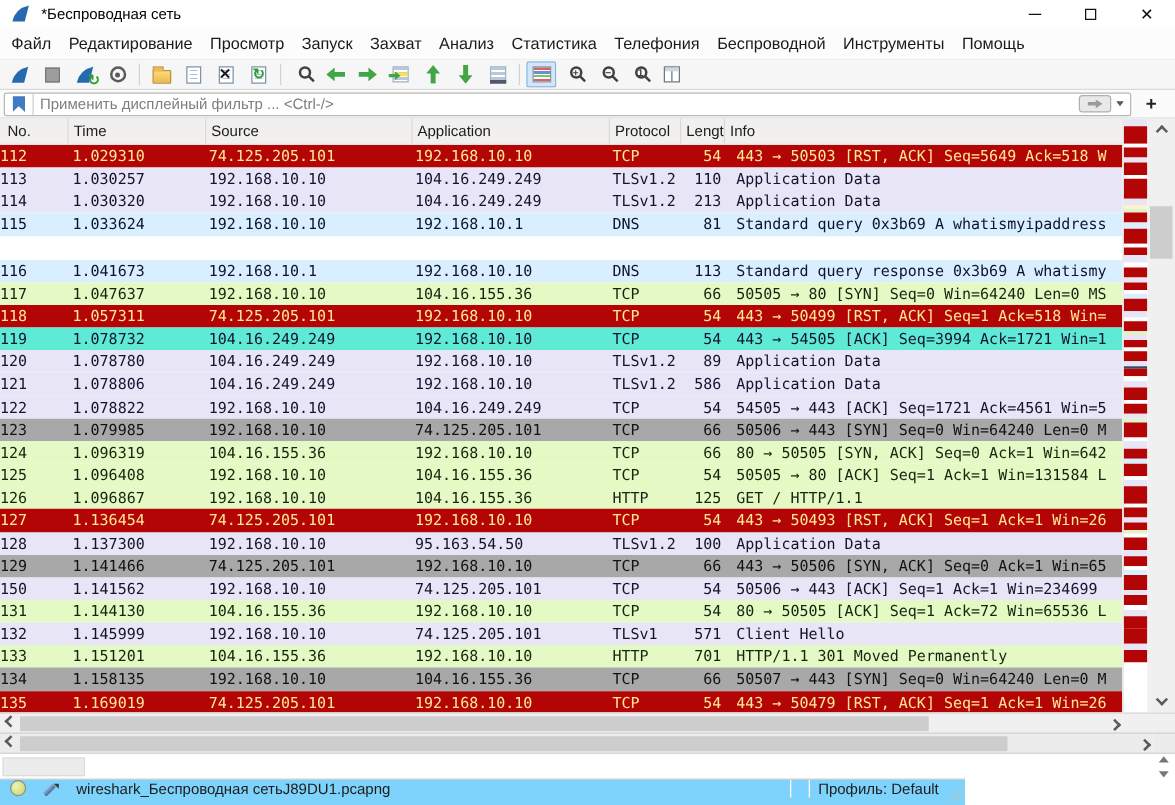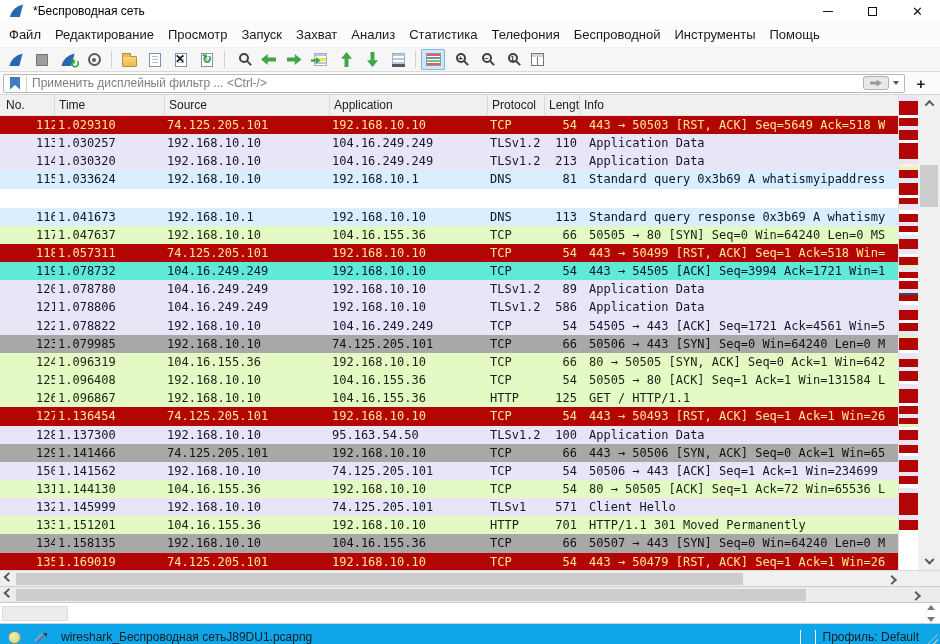--- a/index.html
+++ b/index.html
@@ -93,21 +93,21 @@
 
   
   .listwrap { position:absolute; left:0; top:95px; width:940px; height:475px; background:#fff; }
   .lheader { position:absolute; left:0; top:0; width:898px; height:21px; background:#f1f0ef;
              border-bottom:1px solid #e0e0e0; display:flex; font-size:12px; color:#1c1c1c; }
   .hcell { border-right:1px solid #d9d9d9; padding:3px 0 0 4px; overflow:hidden; flex-shrink:0; }
   .rows { position:absolute; left:0; top:21px; width:898px; height:454px; overflow:hidden; }
   .prow { display:flex; height:18.16px; line-height:18.3px;
           font-family:"DejaVu Sans Mono", monospace; font-size:12px; white-space:pre; }
   .c { overflow:hidden; flex-shrink:0; }
-  .c.no   { width:55px;  padding-right:4px;padding-left:36px; }
+  .c.no   { width:55px;  padding-right:4px; }
   .c.time { width:110px; padding-left:3px; }
   .c.src  { width:165px; padding-left:2px; }
   .c.dst  { width:158px; padding-left:2px; }
   .c.proto{ width:57px;  padding-left:2px; }
   .c.len  { width:35px;  text-align:right; padding-right:3px; }
   .c.info { flex:1; padding-left:9px; }
 
   .minimap { position:absolute; left:898px; top:0; width:20px; height:475px; overflow:hidden;
              border-left:1px solid #e2e2e2; background:#fff; }
   .stripe { width:100%; }
@@ -140,22 +140,22 @@
   .panebox { position:absolute; left:2px; top:3px; width:66px; height:15px; background:#ececec;
              border:1px solid #ddd; }
   .minivs { position:absolute; right:4px; top:2px; width:11px; height:17px; display:flex;
             flex-direction:column; align-items:center; justify-content:space-between; }
   .tri-up { width:0; height:0; border-left:4px solid transparent; border-right:4px solid transparent;
             border-bottom:5px solid #777; }
   .tri-down { width:0; height:0; border-left:4px solid transparent; border-right:4px solid transparent;
               border-top:5px solid #777; }
 
   
-  .statusbar { position:absolute; left:0; top:623px; width:940px; height:21px; background:#0ea5e9;
-               border-top:1px solid #cfcfcf; display:flex; align-items:flex-end; font-size:12px; color:#1c1c1c; }
+  .statusbar { position:absolute; left:0; top:623px; width:772px; height:21px; background:#7dd3fc;
+               border-top:1px solid #cfcfcf; display:flex; align-items:flex-start; font-size:12px; color:#1c1c1c; }
   .expert { width:13px; height:13px; border-radius:50%; border:1px solid #8e8e8e; margin-left:8px;
             background:radial-gradient(circle at 35% 35%, #eef4b8, #cdd35e); }
   .pencil { width:14px; height:14px; position:relative; margin-left:12px; }
   .pencil::before { content:""; position:absolute; left:1px; top:6px; width:11px; height:4px;
                     background:linear-gradient(#8fb3dd,#49688f); transform:rotate(-45deg); border-radius:1px; }
   .pencil::after { content:""; position:absolute; right:0px; top:3px; width:0; height:0;
                    border-style:solid; border-width:0 4px 4px 0; border-color:transparent #333 transparent transparent; }
   .fname { margin-left:14px; }
   .sspacer { flex:1; }
   .ssep { width:1px; height:14px; background:#c9c9c9; border-right:1px solid #fff; margin:0 7px; }

